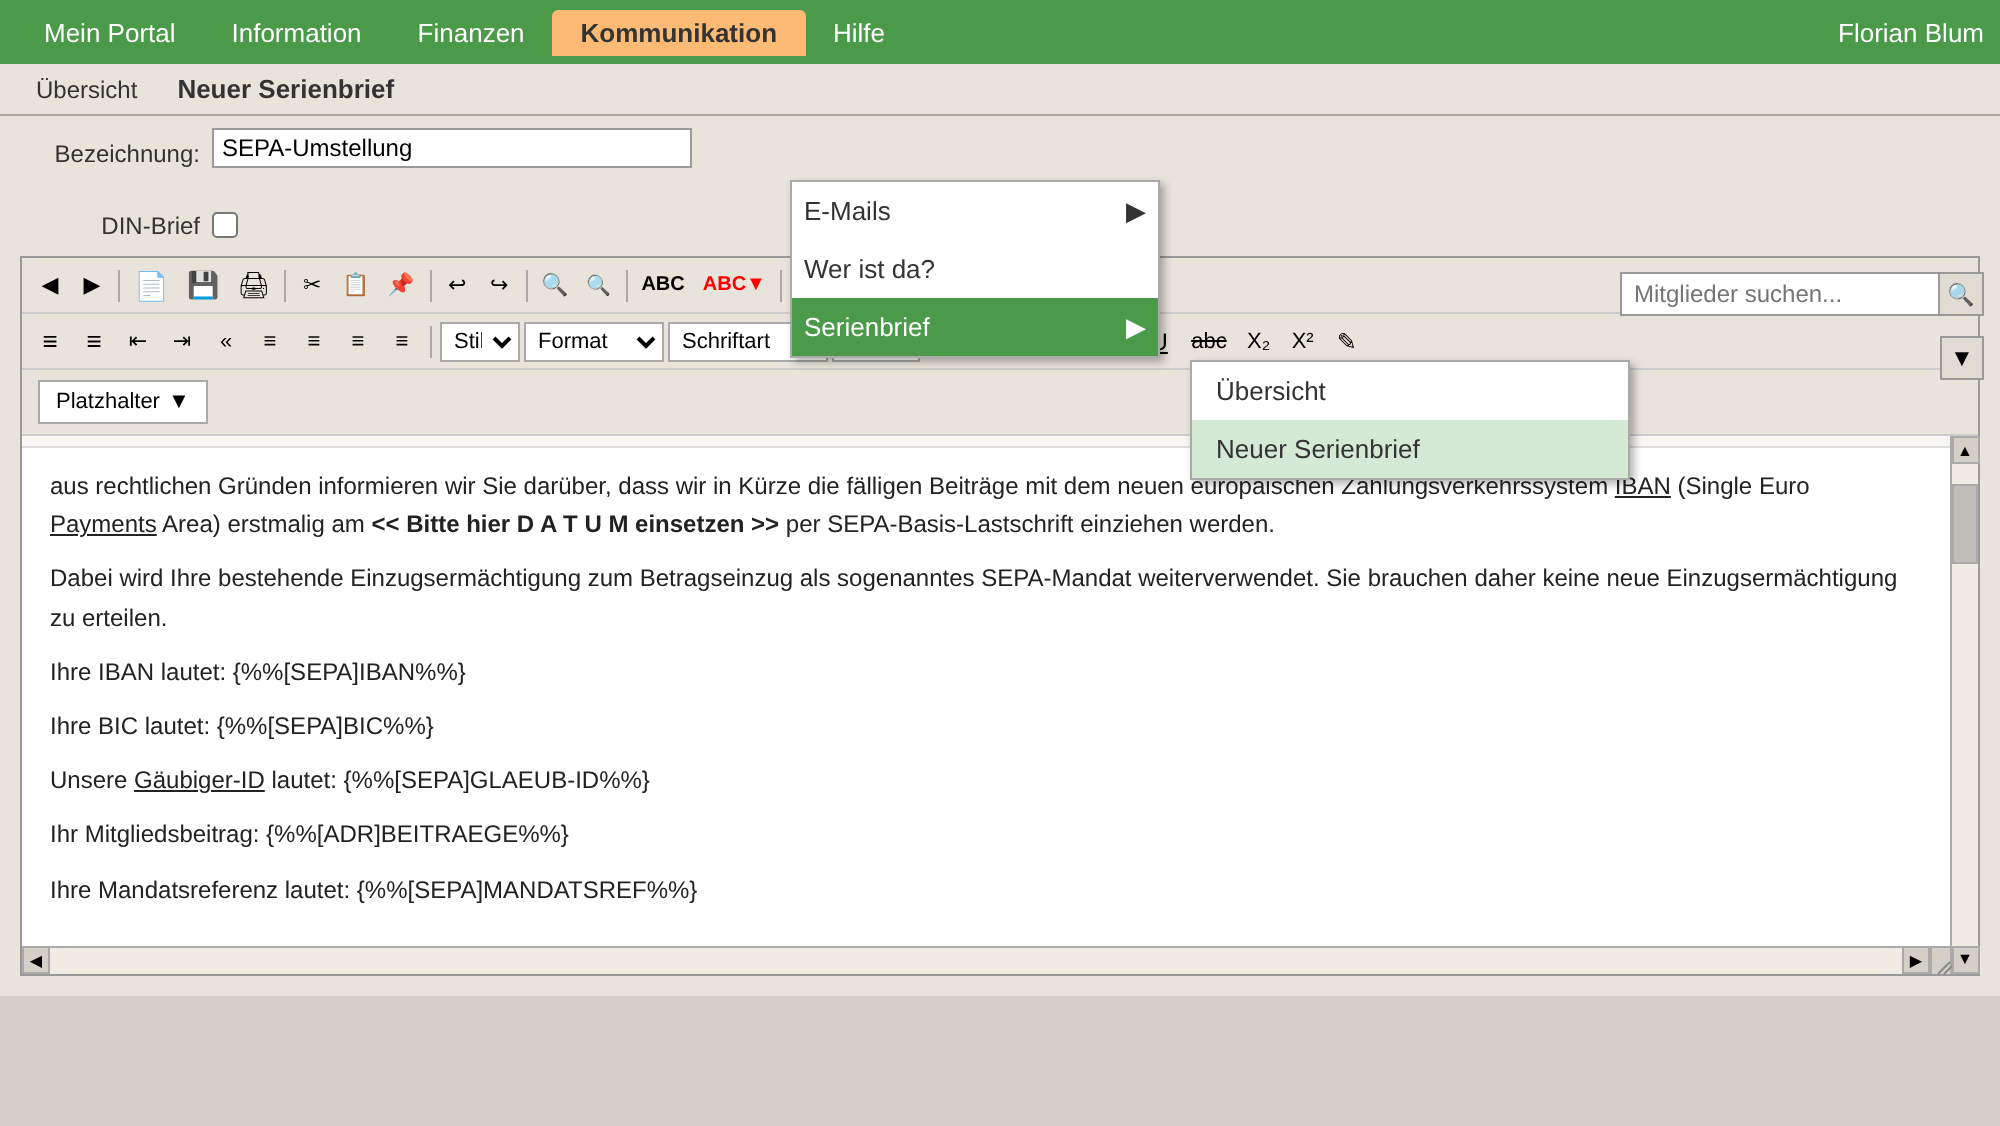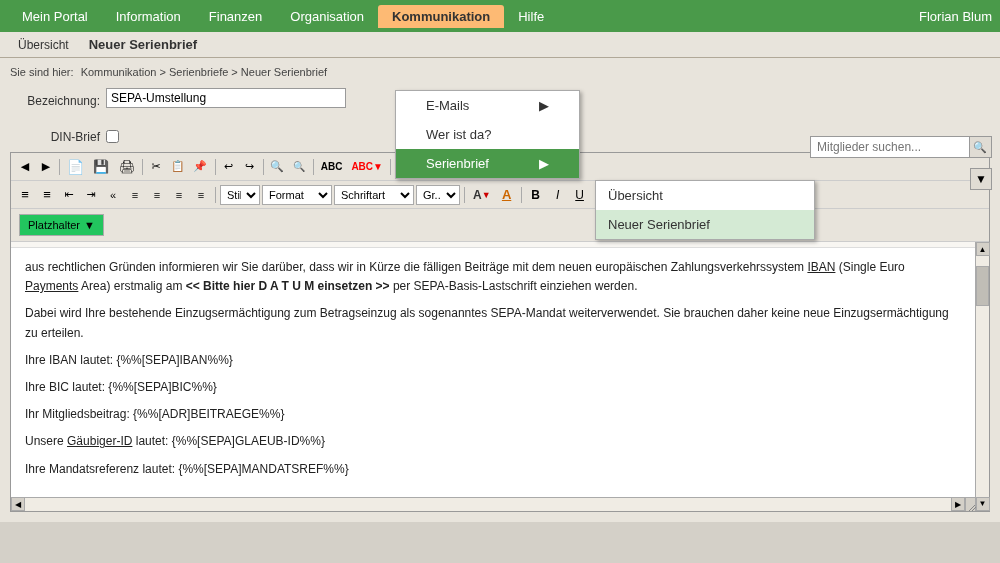--- a/index.html
+++ b/index.html
@@ -207,21 +207,21 @@
       height: 20px;
       display: flex;
       align-items: center;
     }
     .toolbar-btn-bold { font-weight: bold; font-size: 12px; }
     .toolbar-btn-italic { font-style: italic; font-size: 12px; }
 
     
     .platzhalter-btn {
       border: 1px solid #aaa;
-      background: #22c55e;
+      background: #ffffff;
       padding: 2px 8px;
       cursor: pointer;
       font-size: 11px;
       height: 22px;
       display: flex;
       align-items: center;
       gap: 4px;
       margin: 3px 4px;
     }
 
@@ -326,21 +326,21 @@
       position: absolute;
       left: 395px;
       top: 32px;
       background: white;
       border: 1px solid #aaa;
       z-index: 100;
       min-width: 185px;
       box-shadow: 2px 2px 4px rgba(0,0,0,0.3);
     }
     .komm-item {
-      padding: 7px 30px;
+      padding: 7px 6px;
       cursor: pointer;
       font-size: 13px;
       color: #333;
       display: flex;
       align-items: center;
       justify-content: space-between;
     }
     .komm-item.active-item {
       background: #4a9a4a;
       color: white;
@@ -352,37 +352,32 @@
 
     .gaeubiger-link { text-decoration: underline; }
   </style>
 </head>
 <body>
 
 <div class="top-nav">
   <div class="top-nav-item">Mein Portal</div>
   <div class="top-nav-item">Information</div>
   <div class="top-nav-item">Finanzen</div>
-  <div class="top-nav-item">Organisation</div>
   <div class="top-nav-item kommunikation">Kommunikation</div>
   <div class="top-nav-item">Hilfe</div>
   <div class="top-nav-right">Florian Blum</div>
 </div>
 
 <div class="sub-nav">
   <div class="sub-nav-item">Übersicht</div>
   <div class="sub-nav-item sub-nav-title">Neuer Serienbrief</div>
 </div>
 
 <div class="main-content" style="position:relative;">
 
-  <div class="breadcrumb">
-    <span>Sie sind hier:</span>
-    <span style="margin-left:4px;">Kommunikation &gt; Serienbriefe &gt; Neuer Serienbrief</span>
-  </div>
 
   <div class="search-box-container">
     <input class="search-input" type="text" placeholder="Mitglieder suchen..." style="">
     <div class="search-btn">🔍</div>
   </div>
 
   <div class="form-row">
     <div class="form-label">Bezeichnung:</div>
     <input class="form-input" type="text" value="SEPA-Umstellung" style="">
   </div>
@@ -476,22 +471,22 @@
 
     <div class="editor-with-scroll">
       <div style="flex:1; position:relative;">
 
         <div style="height:6px; background:#f8f6f2; border-bottom:1px solid #ddd;"></div>
         <div class="editor-text" contenteditable="false" style="">
           <p>aus rechtlichen Gründen informieren wir Sie darüber, dass wir in Kürze die fälligen Beiträge mit dem neuen europäischen Zahlungsverkehrssystem <span class="sepa-link">IBAN</span> (Single Euro <span class="payments-underline">Payments</span> Area) erstmalig am <span class="bold">&lt;&lt; Bitte hier D A T U M einsetzen &gt;&gt;</span> per SEPA-Basis-Lastschrift einziehen werden.</p>
           <p>Dabei wird Ihre bestehende Einzugsermächtigung zum Betragseinzug als sogenanntes SEPA-Mandat weiterverwendet. Sie brauchen daher keine neue Einzugsermächtigung zu erteilen.</p>
           <p>Ihre IBAN lautet: {%%[SEPA]IBAN%%}</p>
           <p>Ihre BIC lautet: {%%[SEPA]BIC%%}</p>
+          <p>Unsere <span class="gaeubiger-link">Gäubiger-ID</span> lautet: {%%[SEPA]GLAEUB-ID%%}</p>
           <p>Ihr Mitgliedsbeitrag: {%%[ADR]BEITRAEGE%%}</p>
-          <p>Unsere <span class="gaeubiger-link">Gäubiger-ID</span> lautet: {%%[SEPA]GLAEUB-ID%%}</p>
           <p>Ihre Mandatsreferenz lautet: {%%[SEPA]MANDATSREF%%}</p>
         </div>
 
         <div class="scrollbar-h">
           <div class="scroll-btn-h">◀</div>
           <div class="scroll-track-h"></div>
           <div class="scroll-btn-h">▶</div>
           <div style="width:10px; height:14px; background:#d4d0c8; border-left:1px solid #aaa; border-top:1px solid #aaa;">
             <svg width="10" height="14" viewBox="0 0 10 14">
               <line x1="3" y1="13" x2="9" y2="7" stroke="#888" stroke-width="1"></line>

